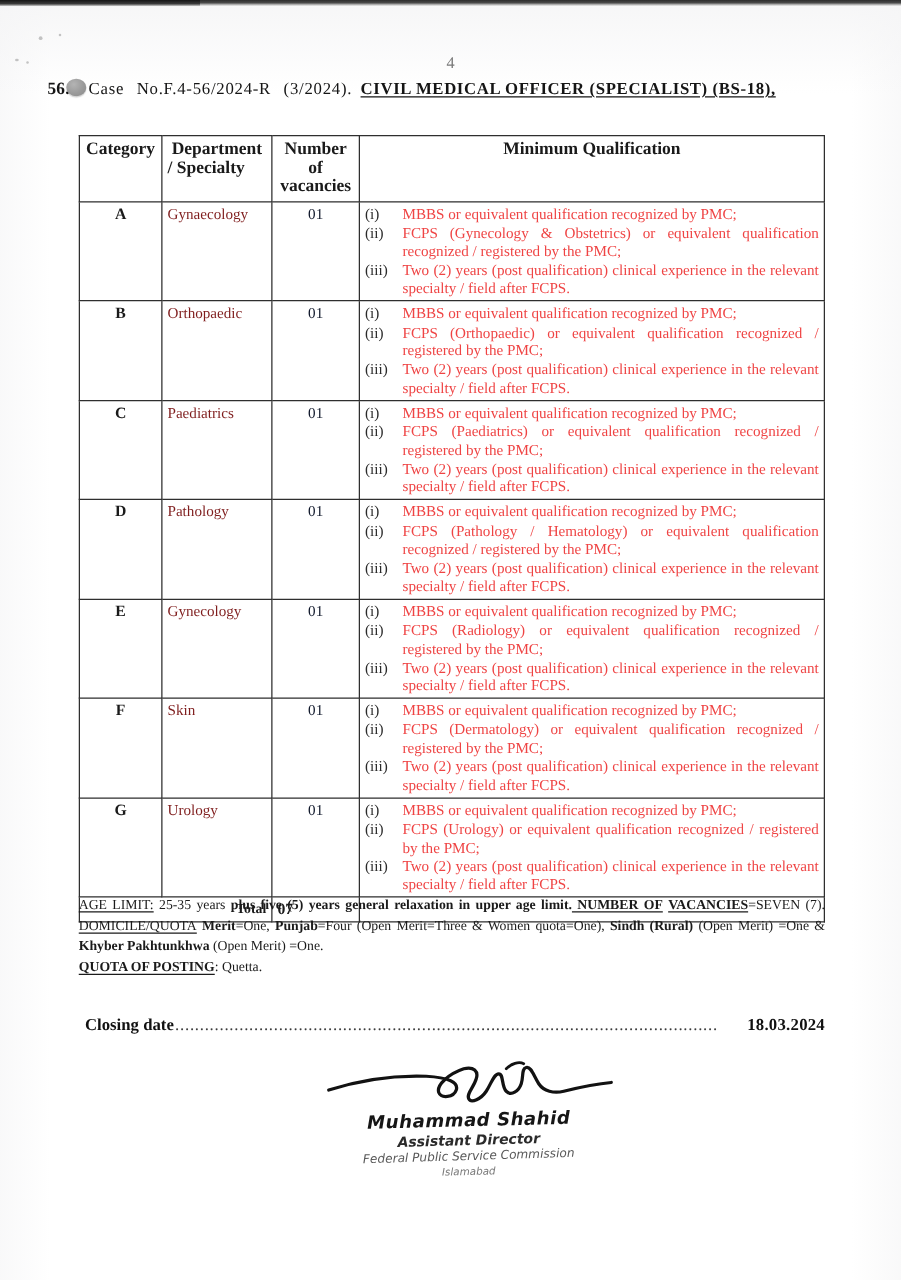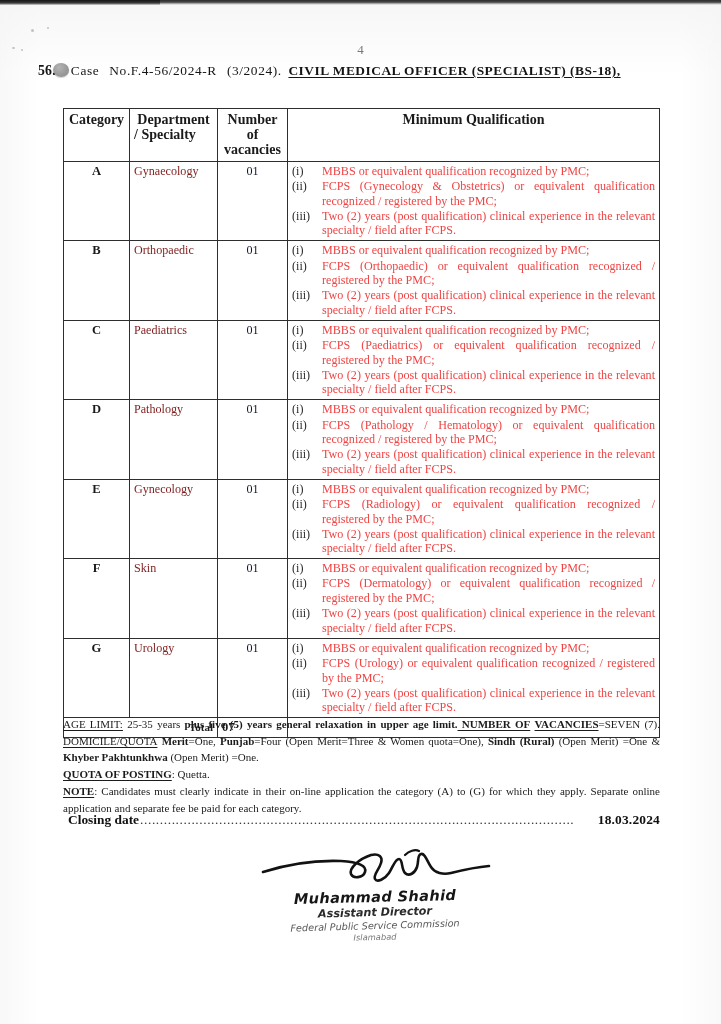--- a/index.html
+++ b/index.html
@@ -473,21 +473,20 @@
         <td class="total-label" colspan="2">Total</td>
         <td class="total-val">07</td>
         <td></td>
       </tr>
     </tfoot>
   </table>
 
   <div class="notes">
     <p><span class="u">AGE LIMIT:</span><span> 25-35 years </span><span class="b">plus five (5) years general relaxation in upper age limit.</span><span class="bu"> NUMBER OF</span> <span class="bu">VACANCIES</span><span>=SEVEN (7). </span><span class="u">DOMICILE/QUOTA</span><span class="b"> Merit</span><span>=One, </span><span class="b">Punjab</span><span>=Four (Open Merit=Three &amp; Women quota=One), </span><span class="b">Sindh (Rural)</span><span> (Open Merit) =One &amp; </span><span class="b">Khyber Pakhtunkhwa</span><span> (Open Merit) =One.</span></p>
     <p><span class="bu">QUOTA OF POSTING</span><span>: Quetta.</span></p>
-    <p><span class="bu">NOTE</span><span>: Candidates must clearly indicate in their on-line application the category (A) to (G) for which they apply. Separate online application and separate fee be paid for each category.</span></p>
   </div>
 
   <div class="closing">
     <span class="label">Closing date</span>
       <span class="leader">..............................................................................................................</span>
       <span class="date">18.03.2024</span>
   </div>
 
   <div class="sig-wrap">
     <svg class="sig-svg" width="240" height="46" viewBox="0 0 240 46">

